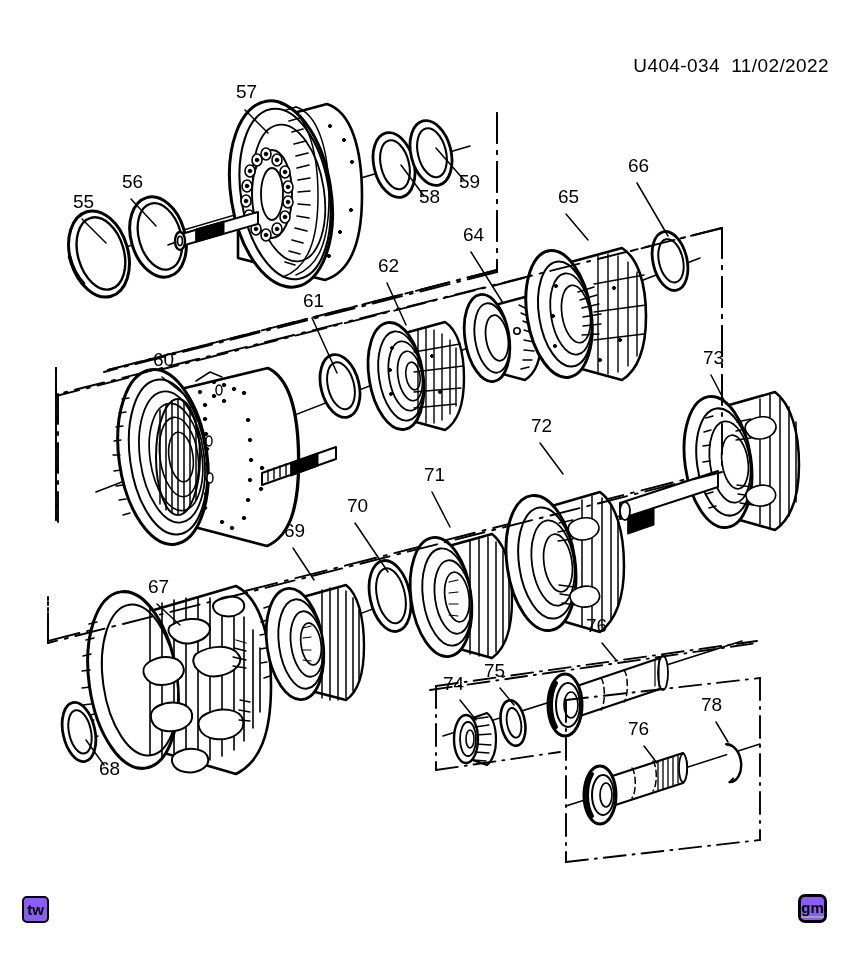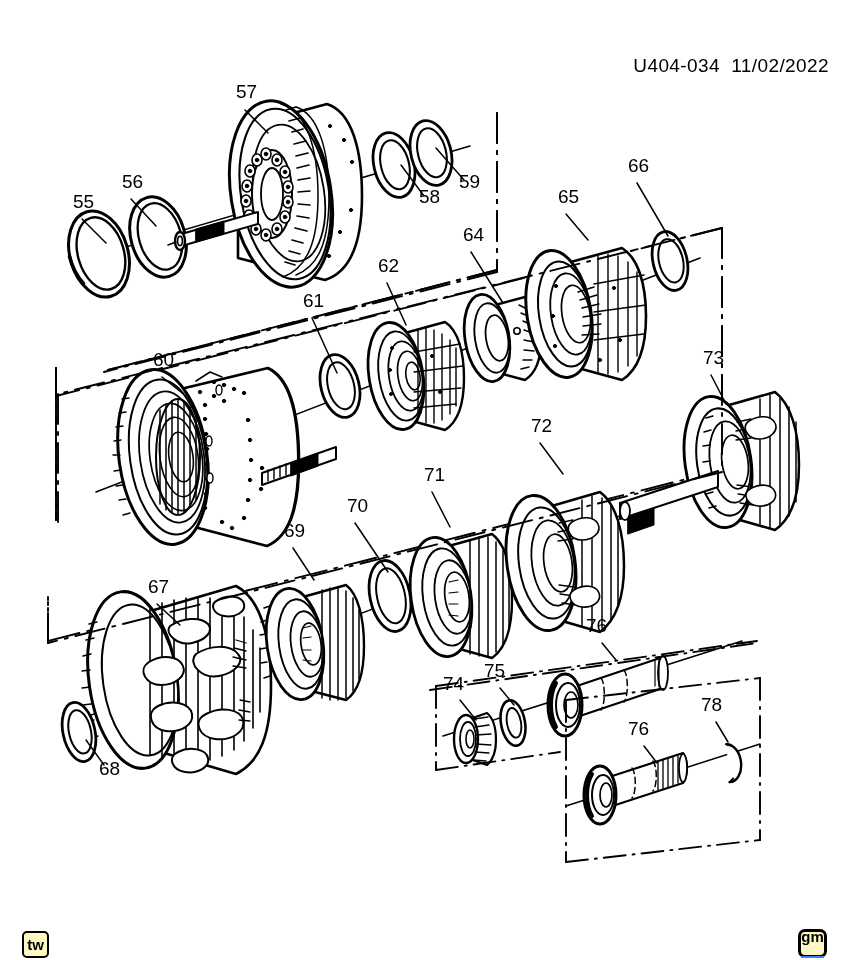--- a/index.html
+++ b/index.html
@@ -4,26 +4,26 @@
 <title>U404-034 Transmission Exploded View</title>
 <style>
   html,body{margin:0;padding:0;background:#ffffff;}
   body{width:851px;height:960px;font-family:"Liberation Sans",sans-serif;overflow:hidden;}
   #sheet{position:relative;width:851px;height:960px;background:#fff;}
   #art{position:absolute;inset:0;width:851px;height:960px;}
   .hdr{position:absolute;font-family:"Liberation Sans",sans-serif;font-size:19px;color:#000;
        letter-spacing:0.4px;white-space:pre;}
   #hdr-code{top:31px;right:22px;margin-top:24px;}
   .cornerbox{position:absolute;box-sizing:border-box;border:2.5px solid #000;border-radius:5px;
-             background:#fef9c3;display:flex;align-items:center;justify-content:center;
-             font-size:15px;font-weight:bold;color:#000;font-family:"Liberation Sans",sans-serif;margin-top:35px;}
+             background:#8b5cf6;display:flex;align-items:center;justify-content:center;
+             font-size:15px;font-weight:bold;color:#000;font-family:"Liberation Sans",sans-serif;}
   #tw-box{left:22px;top:896px;width:27px;height:27px;}
   #gm-box{left:798px;top:894px;width:29px;height:29px;border-width:3px;border-radius:7px;}
   #gm-box span{display:inline-block;font-size:15px;font-weight:bold;line-height:1;
-               border-bottom:2px solid #3b82f6;padding-bottom:12px;}
+               border-bottom:2px solid #a3a3a3;padding-bottom:1px;}
   text.cal{font-family:"Liberation Sans",sans-serif;font-size:19px;fill:#000;}
 </style>
 </head>
 <body>
 
 <div id="sheet">
 
   <div class="hdr" id="hdr-code">U404-034  11/02/2022</div>
 
   <svg id="art" viewBox="0 0 851 960">

